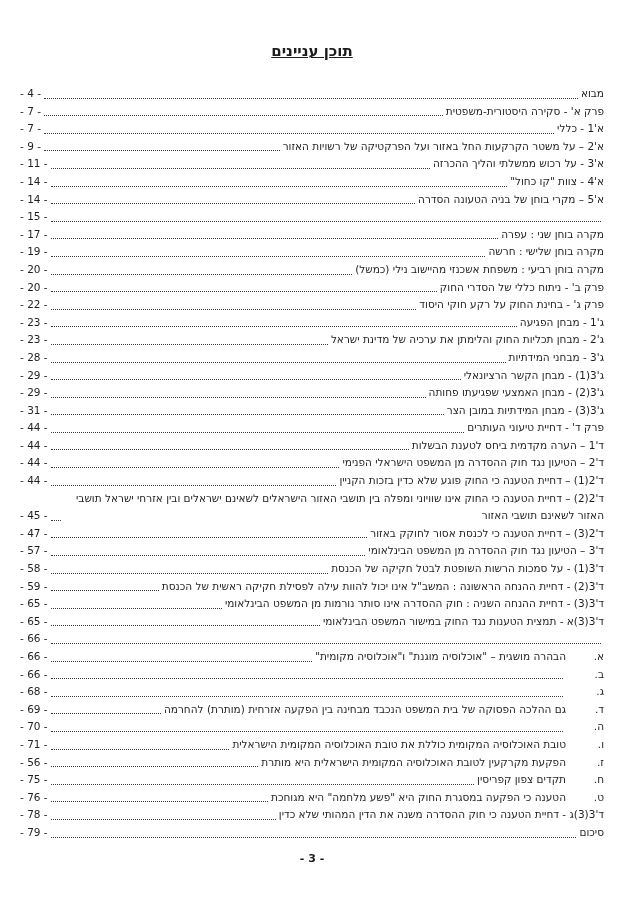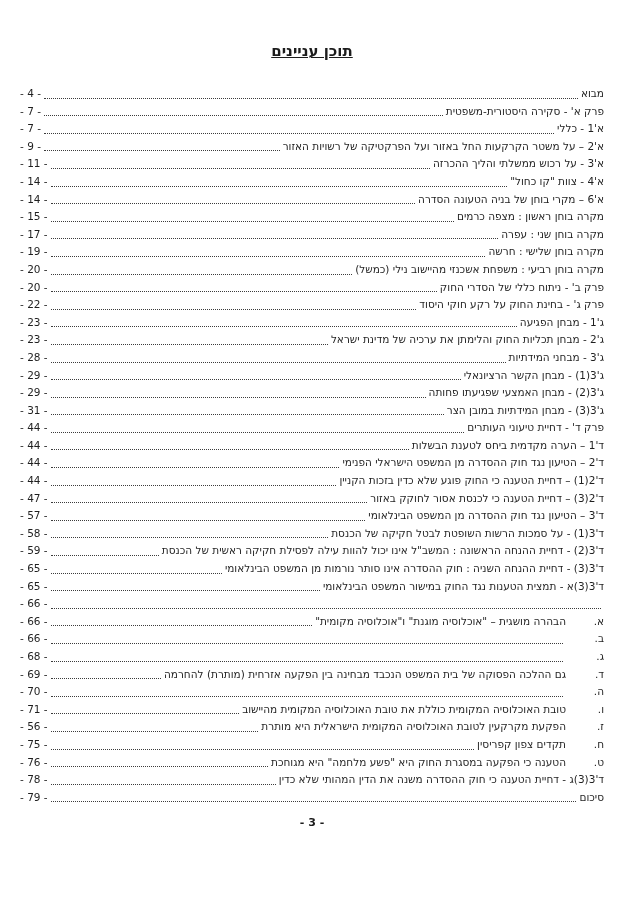--- a/index.html
+++ b/index.html
@@ -104,28 +104,27 @@
 
   <div class="toc-row">
 
     <span class="toc-text">א'4 - צוות "קו כחול"</span>
     <span class="leader"></span>
     <span class="toc-page">- 14 -</span>
   </div>
 
   <div class="toc-row">
 
-    <span class="toc-text">א'6 – מקרי בוחן של בניה הטעונה הסדרה</span>
+    <span class="toc-text">א'5 – מקרי בוחן של בניה הטעונה הסדרה</span>
     <span class="leader"></span>
     <span class="toc-page">- 14 -</span>
   </div>
 
   <div class="toc-row">
 
-    <span class="toc-text">מקרה בוחן ראשון : מצפה כרמים</span>
     <span class="leader"></span>
     <span class="toc-page">- 15 -</span>
   </div>
 
   <div class="toc-row">
 
     <span class="toc-text">מקרה בוחן שני : עפרה</span>
     <span class="leader"></span>
     <span class="toc-page">- 17 -</span>
   </div>
@@ -221,20 +220,26 @@
     <span class="toc-page">- 44 -</span>
   </div>
 
   <div class="toc-row">
 
     <span class="toc-text">ד'2(1) – דחיית הטענה כי החוק פוגע שלא כדין בזכות הקניין</span>
     <span class="leader"></span>
     <span class="toc-page">- 44 -</span>
   </div>
 
+  <div class="toc-row">
+
+    <span class="toc-text">ד'2(2) – דחיית הטענה כי החוק אינו שוויוני ומפלה בין תושבי האזור הישראלים לשאינם ישראלים ובין אזרחי ישראל תושבי האזור לשאינם תושבי האזור</span>
+    <span class="leader"></span>
+    <span class="toc-page">- 45 -</span>
+  </div>
 
   <div class="toc-row">
 
     <span class="toc-text">ד'2(3) – דחיית הטענה כי לכנסת אסור לחוקק באזור</span>
     <span class="leader"></span>
     <span class="toc-page">- 47 -</span>
   </div>
 
   <div class="toc-row">
 
@@ -304,21 +309,21 @@
   </div>
 
   <div class="toc-row">
     <span class="toc-letter">ה.</span>
     <span class="leader"></span>
     <span class="toc-page">- 70 -</span>
   </div>
 
   <div class="toc-row">
     <span class="toc-letter">ו.</span>
-    <span class="toc-text">טובת האוכלוסיה המקומית כוללת את טובת האוכלוסיה המקומית מהיישוב</span>
+    <span class="toc-text">טובת האוכלוסיה המקומית כוללת את טובת האוכלוסיה המקומית הישראלית</span>
     <span class="leader"></span>
     <span class="toc-page">- 71 -</span>
   </div>
 
   <div class="toc-row">
     <span class="toc-letter">ז.</span>
     <span class="toc-text">הפקעת מקרקעין לטובת האוכלוסיה המקומית הישראלית היא מותרת</span>
     <span class="leader"></span>
     <span class="toc-page">- 56 -</span>
   </div>

